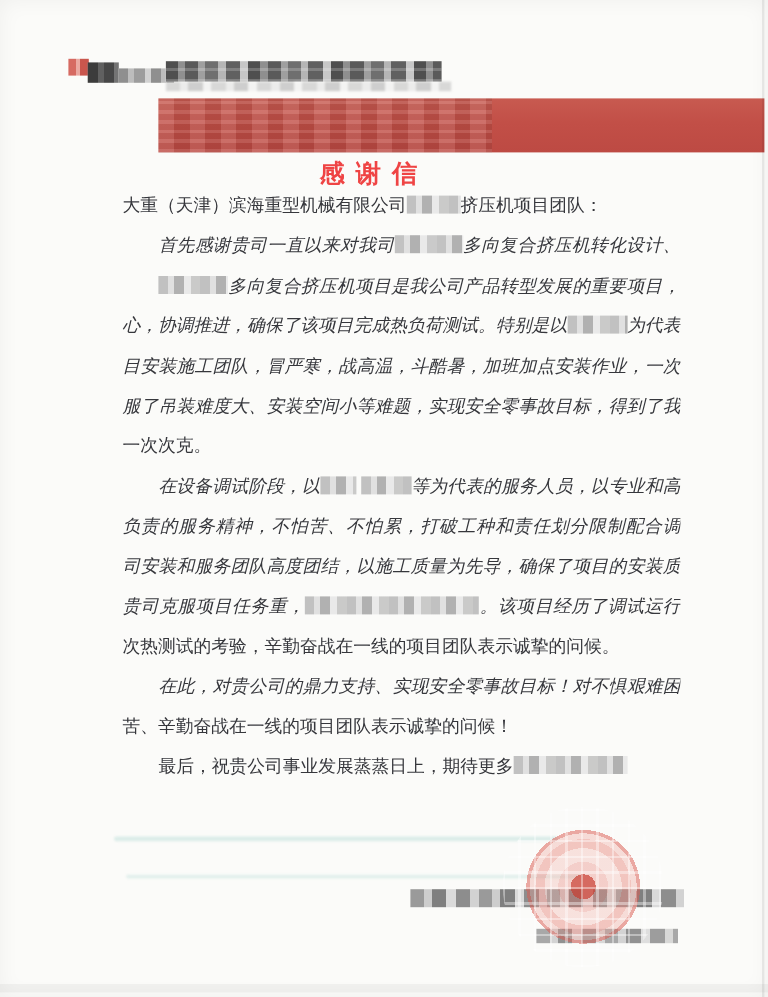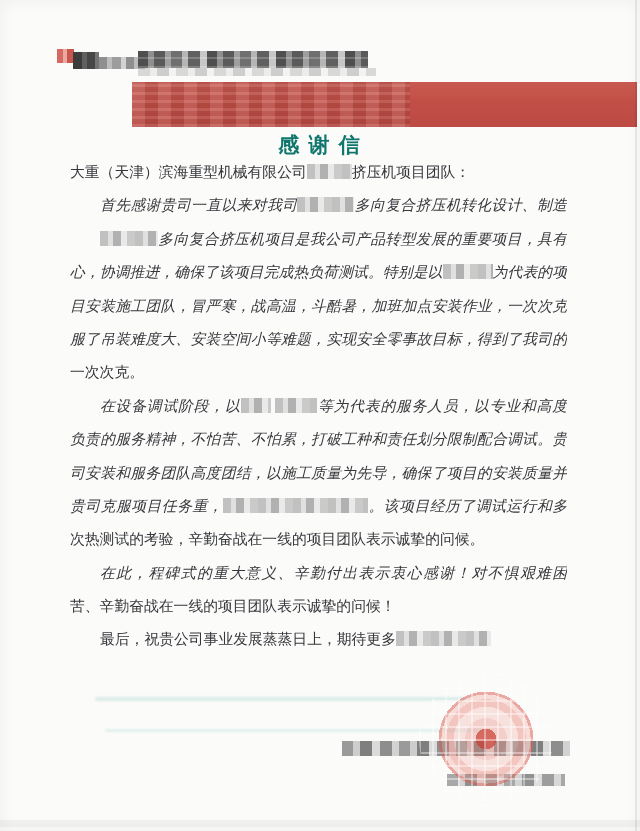--- a/index.html
+++ b/index.html
@@ -27,26 +27,26 @@
   .logo-sub{position:absolute;left:83px;top:21px;width:238px;height:8px;filter:blur(0.7px);opacity:.55;
             background:repeating-linear-gradient(90deg,#bdbdbd 0 12px,#e0e0e0 12px 19px,#ababab 19px 31px,#ededed 31px 38px);}
   
   .banner{position:absolute;left:132px;top:82px;width:505px;height:45px;
           background:linear-gradient(180deg,#c85a50 0%,#c24f47 45%,#bd4a43 100%);}
   .banner::after{content:"";position:absolute;left:0;top:0;width:55%;height:100%;filter:blur(0.4px);
           background:
             repeating-linear-gradient(0deg,rgba(255,255,255,0.10) 0 3px,rgba(0,0,0,0.04) 3px 8px),
             repeating-linear-gradient(90deg,rgba(255,255,255,0.10) 0 13px,rgba(0,0,0,0.05) 13px 26px);}
   
-  .title{position:absolute;left:12px;top:131px;width:616px;text-align:center;
-         font-size:21px;font-weight:bold;letter-spacing:2px;color:#0f766e;}
+  .title{position:absolute;left:0;top:131px;width:616px;text-align:center;
+         font-size:21px;font-weight:bold;letter-spacing:2px;color:#ef4444;}
   
   .body-text{position:absolute;left:70px;top:156px;width:497px;color:#36373c;
              font-size:14.8px;letter-spacing:0;}
-  .line{height:33.4px;line-height:33.4px;white-space:nowrap;}
+  .line{height:33.4px;line-height:33.4px;white-space:nowrap;margin-left:32px;}
   .line.j{text-align:justify;text-align-last:justify;white-space:normal;
           overflow:hidden;height:33.4px;font-style:italic;}
   .line.indent{text-indent:30px;}
   .redact{display:inline-block;height:15px;vertical-align:-2px;filter:blur(0.5px);opacity:.92;
           background:repeating-linear-gradient(90deg,#bdbdbd 0 8px,#dedede 8px 13px,#ababab 13px 21px,#e8e8e8 21px 27px,#c6c6c6 27px 35px);}
   
   .sig-strip{position:absolute;filter:blur(0.6px);
           background:repeating-linear-gradient(90deg,#9a9a9a 0 11px,#cdcdcd 11px 18px,#7f7f7f 18px 30px,#dadada 30px 38px,#8d8d8d 38px 50px,#d2d2d2 50px 57px);}
   .sig-name{left:342px;top:741px;width:228px;height:15px;}
   .sig-date{left:447px;top:774px;width:118px;height:12px;opacity:.85;}
@@ -88,21 +88,21 @@
       <div class="line j indent"><span class="redact" style="width: 58px;"></span><span>多向复合挤压机项目是我公司产品转型发展的重要项目，具有里</span></div>
       <div class="line j"><span>心，协调推进，确保了该项目完成热负荷测试。特别是以</span><span class="redact" style="width: 50px;"></span><span>为代表的项</span></div>
       <div class="line j"><span>目安装施工团队，冒严寒，战高温，斗酷暑，加班加点安装作业，一次次克</span></div>
       <div class="line j"><span>服了吊装难度大、安装空间小等难题，实现安全零事故目标，得到了我司的</span></div>
       <div class="line"><span>一次次克。</span></div>
       <div class="line j indent"><span>在设备调试阶段，以</span><span class="redact" style="width: 30px;"></span><span> </span><span class="redact" style="width: 42px;"></span><span>等为代表的服务人员，以专业和高度</span></div>
       <div class="line j"><span>负责的服务精神，不怕苦、不怕累，打破工种和责任划分限制配合调试。贵</span></div>
       <div class="line j"><span>司安装和服务团队高度团结，以施工质量为先导，确保了项目的安装质量并</span></div>
       <div class="line j"><span>贵司克服项目任务重，</span><span class="redact" style="width: 145px;"></span><span>。该项目经历了调试运行和多</span></div>
       <div class="line"><span>次热测试的考验，辛勤奋战在一线的项目团队表示诚挚的问候。</span></div>
-      <div class="line j indent"><span>在此，程碑式的重大意义、辛勤付出表示衷心感谢！对不惧艰难困</span></div>
+      <div class="line j indent"><span>在此，对贵公司的鼎力支持、实现安全零事故目标！对不惧艰难困</span></div>
       <div class="line"><span>苦、辛勤奋战在一线的项目团队表示诚挚的问候！</span></div>
       <div class="line indent"><span>最后，祝贵公司事业发展蒸蒸日上，期待更多</span><span class="redact" style="width: 95px;"></span></div>
     </div>
 
   <div class="scanline sl1"></div>
   <div class="scanline sl2"></div>
 
   <div class="sig-strip sig-name"></div>
   <div class="sig-strip sig-date"></div>
   <div class="seal"></div>

